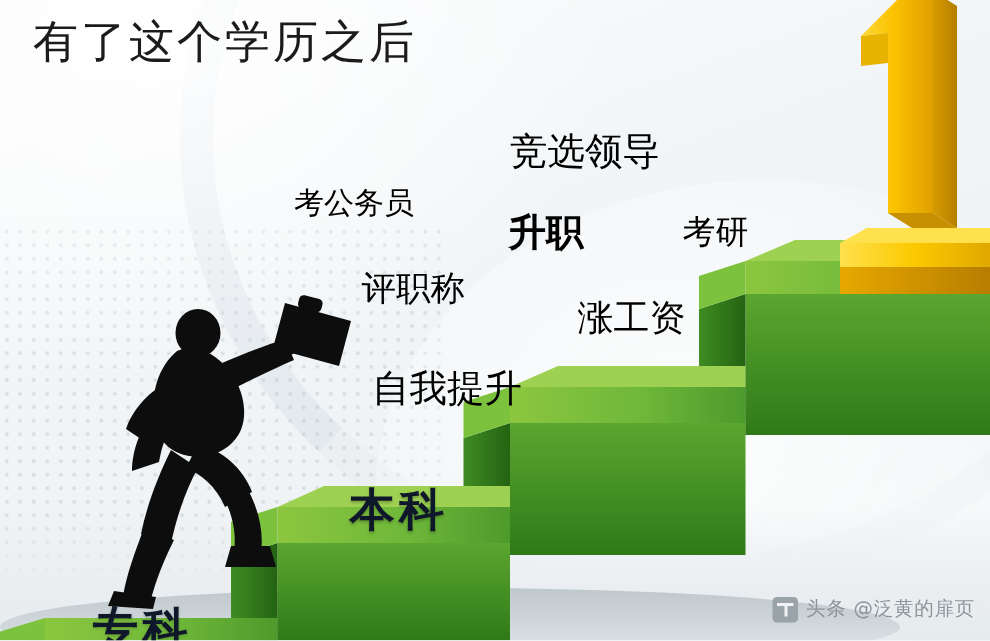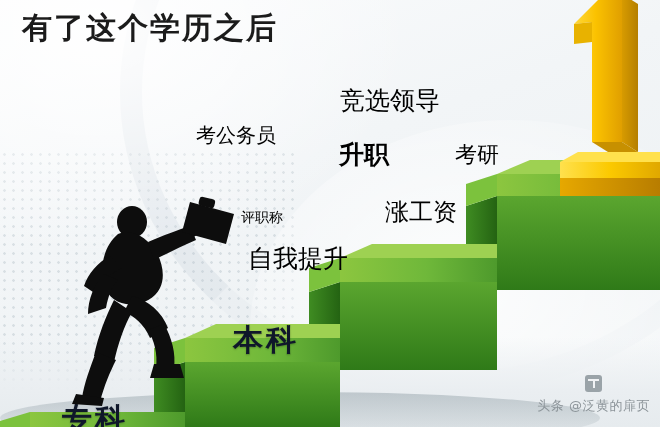--- a/index.html
+++ b/index.html
@@ -68,21 +68,21 @@
     background: linear-gradient(to bottom, rgba(238,242,245,0) 0%, #eaeef1 60%, #e6ebee 100%);
   }
 
   
   .headline {
     position: absolute;
     left: 22px;
     top: 8px;
     font-family: "DejaVu Sans", "Liberation Sans", sans-serif;
     font-size: 30px;
-    font-weight: 700;
+    font-weight: 400;
     color: #1b1b1b;
     letter-spacing: 2px;
     white-space: nowrap;
   }
 
   
   .stairs {
     position: absolute;
     left: 0;
     top: 0;
@@ -105,21 +105,21 @@
     font-family: "DejaVu Sans", "Liberation Sans", sans-serif;
     color: #000000;
     white-space: nowrap;
     font-weight: 400;
   }
   .w-jingxuan   { left: 340px; top: 84px;  font-size: 25px; }
   .w-zhaogongzuo{ left: 497px; top: 84px;  font-size: 25px; }
   .w-kaogongwuyuan { left: 196px; top: 122px; font-size: 20px; }
   .w-shengzhi   { left: 339px; top: 138px; font-size: 25px; font-weight: 700; text-align: right; }
   .w-kaoyan     { left: 455px; top: 140px; font-size: 22px; }
-  .w-pingzhicheng { left: 241px; top: 177px; font-size: 14px; margin-top: 32px; }
+  .w-pingzhicheng { left: 241px; top: 177px; font-size: 23px; }
   .w-zhanggongzi{ left: 385px; top: 196px; font-size: 24px; }
   .w-ziwotisheng{ left: 248px; top: 230px; font-size: 25px; margin-top: 12px; }
 
   
   .step-label {
     position: absolute;
     font-family: "DejaVu Sans", "Liberation Sans", sans-serif;
     font-weight: 700;
     color: #0f172a;
     white-space: nowrap;
@@ -138,21 +138,20 @@
   }
 
   
   .watermark {
     position: absolute;
     right: 10px;
     bottom: 12px;
     display: flex;
     align-items: center;
     gap: 5px;
-    flex-direction: column;
   }
   .wm-logo {
     width: 17px;
     height: 17px;
     border-radius: 3px;
     background: #9aa3a8;
     position: relative;
     flex: 0 0 auto;
   }
   .wm-logo::before,

